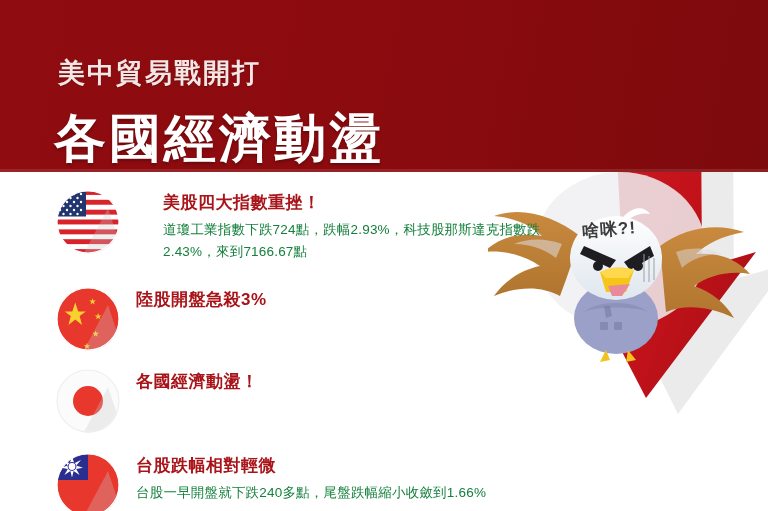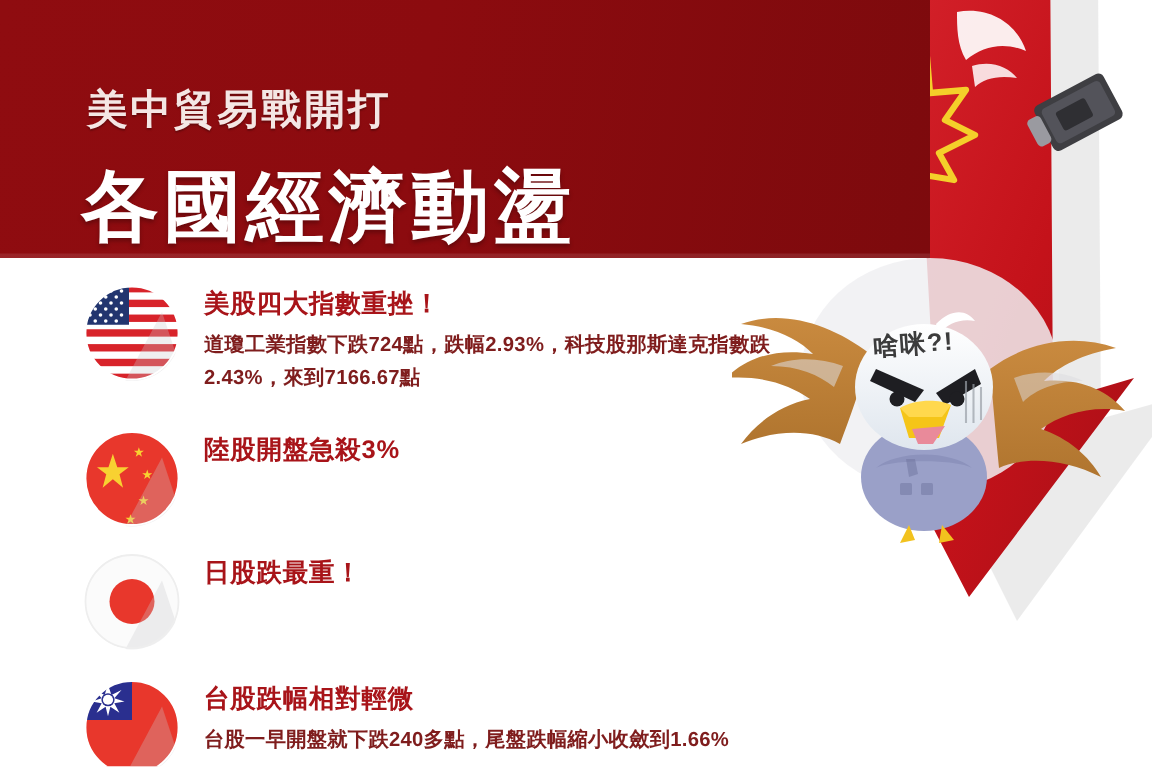--- a/index.html
+++ b/index.html
@@ -22,21 +22,21 @@
     width: 768px;
     height: 511px;
     background: #ffffff;
     overflow: hidden;
   }
 
   
   .header-band {
     position: absolute;
     left: 0; top: 0;
-    width: 620px;
+    width: 768px;
     height: 172px;
     background: linear-gradient(100deg, #8f0c10 0%, #8c0b0f 45%, #7d0a0d 100%);
     z-index: 5;
   }
 
   .header-band::after {
     content: "";
     position: absolute;
     left: 0; bottom: 0;
     width: 100%;
@@ -127,21 +127,21 @@
     z-index: 6;
   }
 
   .news-row {
     position: relative;
     display: flex;
     align-items: flex-start;
     min-height: 74px;
     padding-left: 56px;
   }
-  .news-row.row-us   { margin-top: 14px; }
+  .news-row.row-us   { margin-top: 14px; gap: 27px; }
   .news-row.row-cn   { margin-top: 23px; }
   .news-row.row-jp   { margin-top: 8px;  }
   .news-row.row-tw   { margin-top: 10px; }
 
   .flag-wrap {
     position: relative;
     flex: 0 0 auto;
     width: 64px;
     height: 64px;
     margin-right: 16px;
@@ -157,22 +157,22 @@
     font-weight: 700;
     color: #a81419;
     line-height: 1.35;
     letter-spacing: 0.5px;
     white-space: nowrap;
   }
 
   .news-body {
     margin-top: 4px;
     font-size: 13.5px;
-    font-weight: 700;
-    color: #7f1d1d;
+    font-weight: 400;
+    color: #15803d;
     line-height: 1.65;
     letter-spacing: 0.2px;
     max-width: 400px;
   }
 </style>
 </head>
 <body>
 
 <div class="infographic">
 
@@ -374,21 +374,21 @@
             </defs>
           <g clip-path="url(#clipJP)">
             <rect width="64" height="64" fill="#fbfbfb"></rect>
             <circle cx="32" cy="32" r="15" fill="#e8372c"></circle>
           </g>
           <path d="M52 18 L72 78 L20 78 Z" fill="#c9c9cc" opacity="0.30"></path>
           <circle cx="32" cy="32" r="31" fill="none" stroke="#eeeeee" stroke-width="1.2"></circle>
         </svg>
       </div>
       <div class="news-text">
-        <div class="news-heading">日股跌最重！</div>
+        <div class="news-heading">各國經濟動盪！</div>
       </div>
     </div>
 
     <div class="news-row row-tw">
       <div class="flag-wrap">
         <svg width="64" height="64" viewBox="0 0 64 64" xmlns="http://www.w3.org/2000/svg">
           <defs>
               <clipPath id="clipTW">
                 <circle cx="32" cy="32" r="31"></circle>
               </clipPath>

